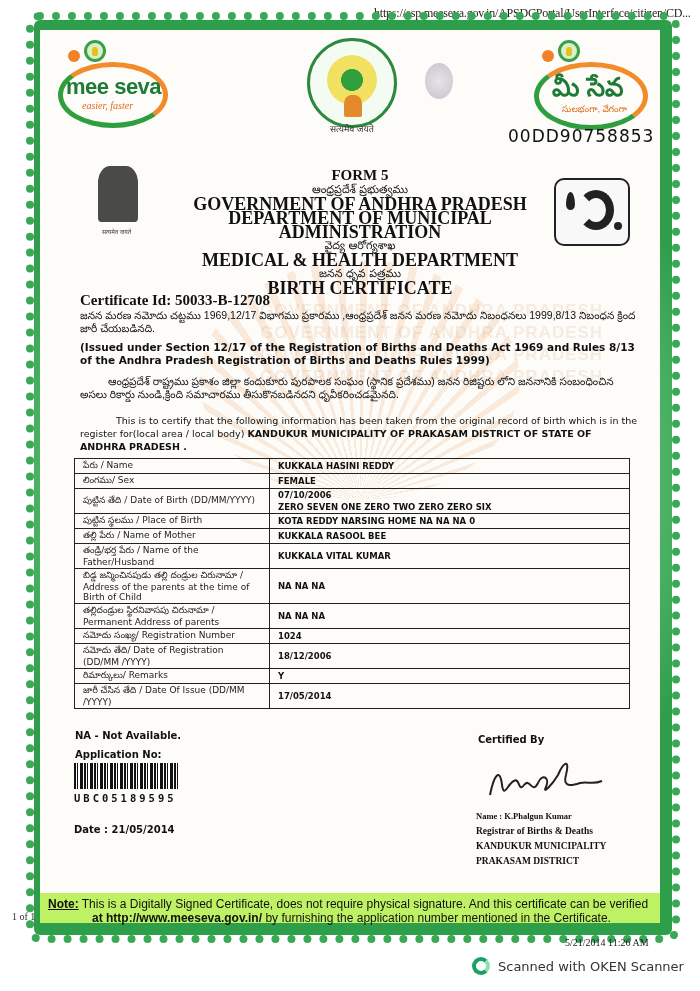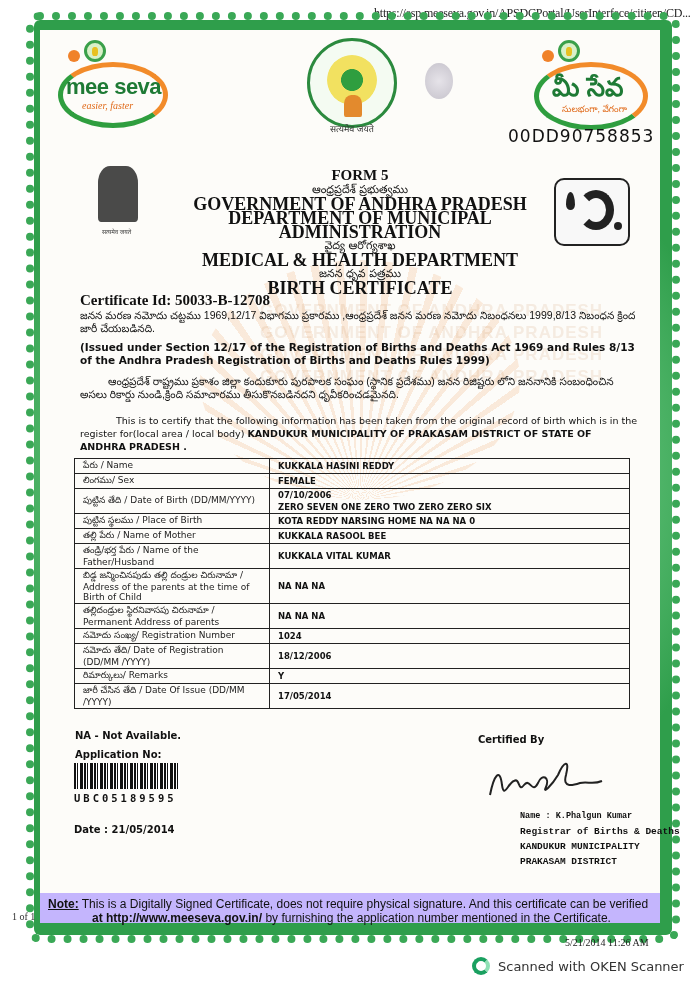--- a/index.html
+++ b/index.html
@@ -55,24 +55,24 @@
   table.details td.lbl { width:178px; color:#222; }
   table.details td.val { font-weight:bold; font-size:8.5px; }
   .na-note { position:absolute; left:75px; top:730px; font-family:"DejaVu Sans", sans-serif; font-weight:bold; font-size:10px; }
   .appno { position:absolute; left:75px; top:749px; font-family:"DejaVu Sans", sans-serif; font-weight:bold; font-size:10px; }
   .barcode { position:absolute; left:74px; top:763px; width:106px; height:26px;
     background: repeating-linear-gradient(90deg,#111 0 2px,#fff 2px 3px,#111 3px 4px,#fff 4px 6px,#111 6px 9px,#fff 9px 10px); }
   .barcode-text { position:absolute; left:74px; top:792px; font-family:"DejaVu Sans Mono", monospace; font-weight:bold; font-size:10.5px; letter-spacing:3px; }
   .date { position:absolute; left:74px; top:824px; font-family:"DejaVu Sans", sans-serif; font-weight:bold; font-size:10px; }
   .certby { position:absolute; left:478px; top:734px; font-family:"DejaVu Sans", sans-serif; font-weight:bold; font-size:10px; }
   .signature { position:absolute; left:480px; top:755px; width:130px; height:50px; }
-  .signer { position:absolute; left:476px; top:809px; font-family:Liberation Mono, monospace; font-weight:bold; font-size:9.5px; line-height:15px;margin-left:44px; }
+  .signer { position:absolute; left:476px; top:809px; font-family:Liberation Serif, serif; font-weight:bold; font-size:9.5px; line-height:15px; }
   .signer .name { font-size:8.5px; }
   
-  .note { position:absolute; left:40px; top:893px; width:620px; height:30px; background:#c4b5fd; font-size:12px; line-height:14px; padding:4px 0 0 8px; box-sizing:border-box; color:#111; }
+  .note { position:absolute; left:40px; top:893px; width:620px; height:30px; background:#bef264; font-size:12px; line-height:14px; padding:4px 0 0 8px; box-sizing:border-box; color:#111; }
   .note u { font-weight:bold; }
   .note .l2 { padding-left:44px; }
   .pagecount { position:absolute; left:12px; top:911px; font-size:10px; color:#333; font-family:"Liberation Serif", serif; }
   .printstamp { position:absolute; left:565px; top:937px; font-size:10px; font-family:Liberation Serif, serif; color:#222; }
   .scanner { position:absolute; left:472px; top:957px; display:flex; align-items:center; gap:8px; font-size:13px; color:#333; font-family:"DejaVu Sans", sans-serif; }
   .scanner .logo { width:18px; height:18px; border-radius:50%; border:4px solid #1aa060; box-sizing:border-box; border-right-color:#8fe0b5; }
 </style>
 </head>
 <body>
 

